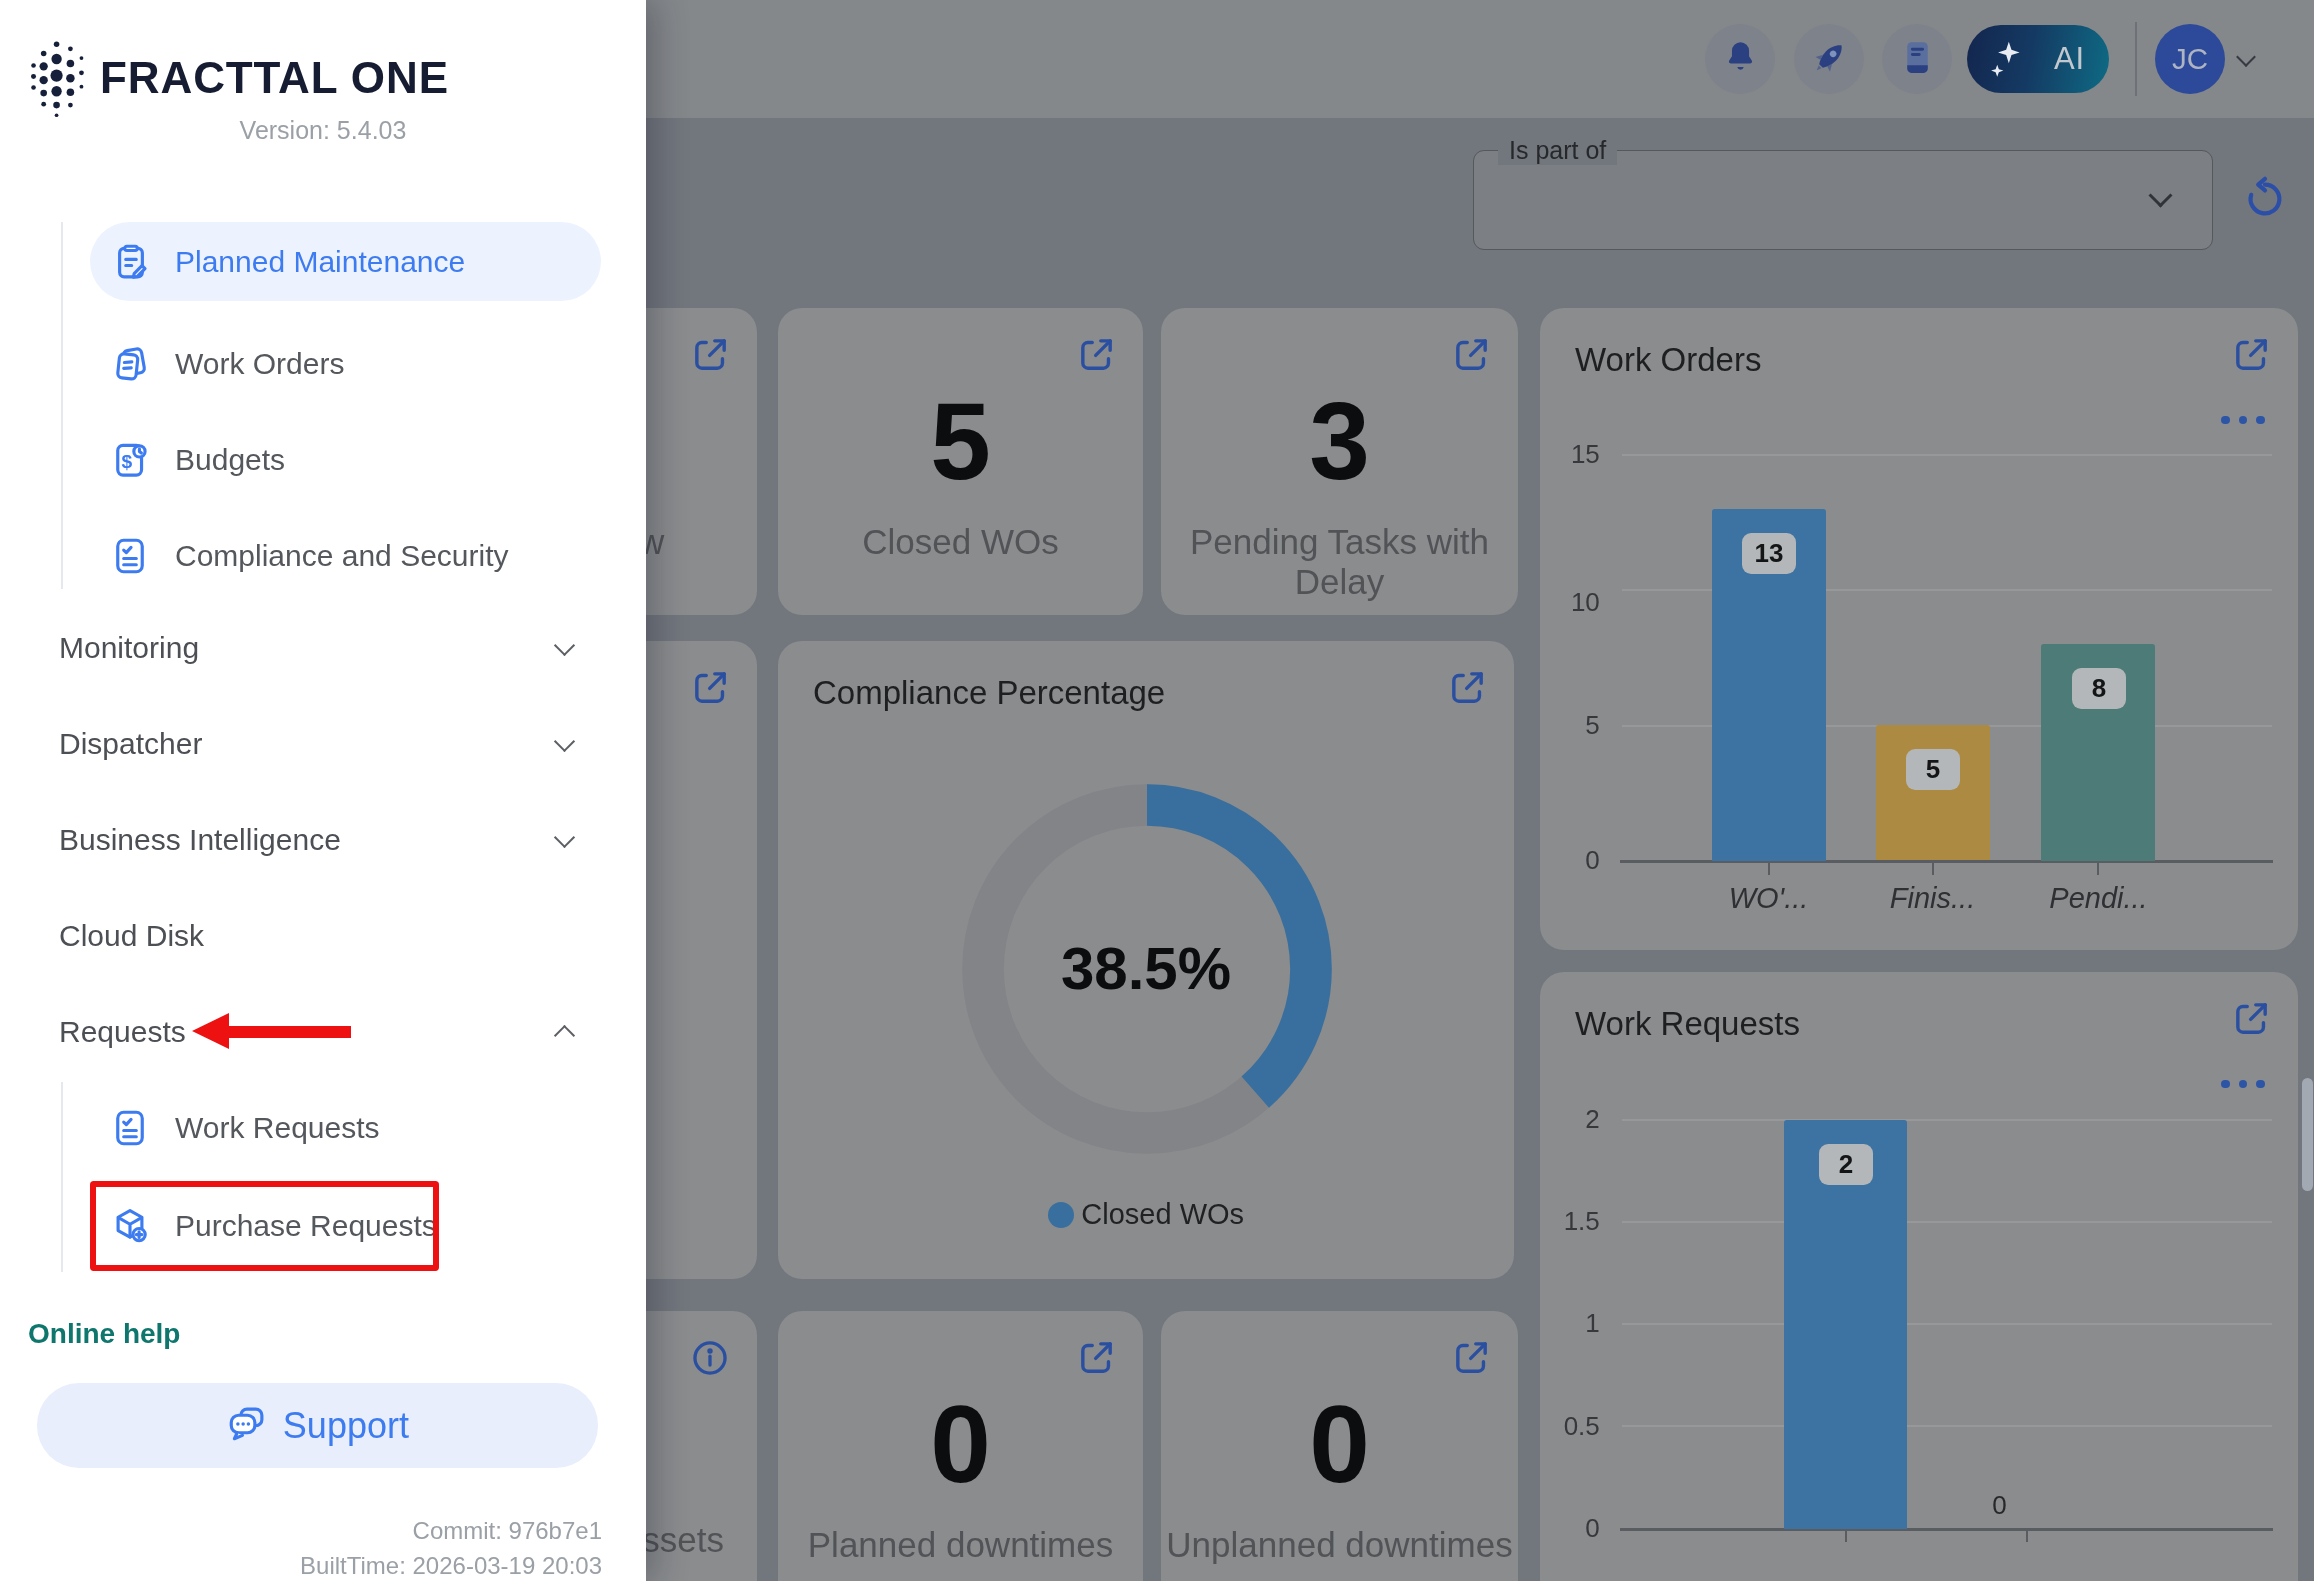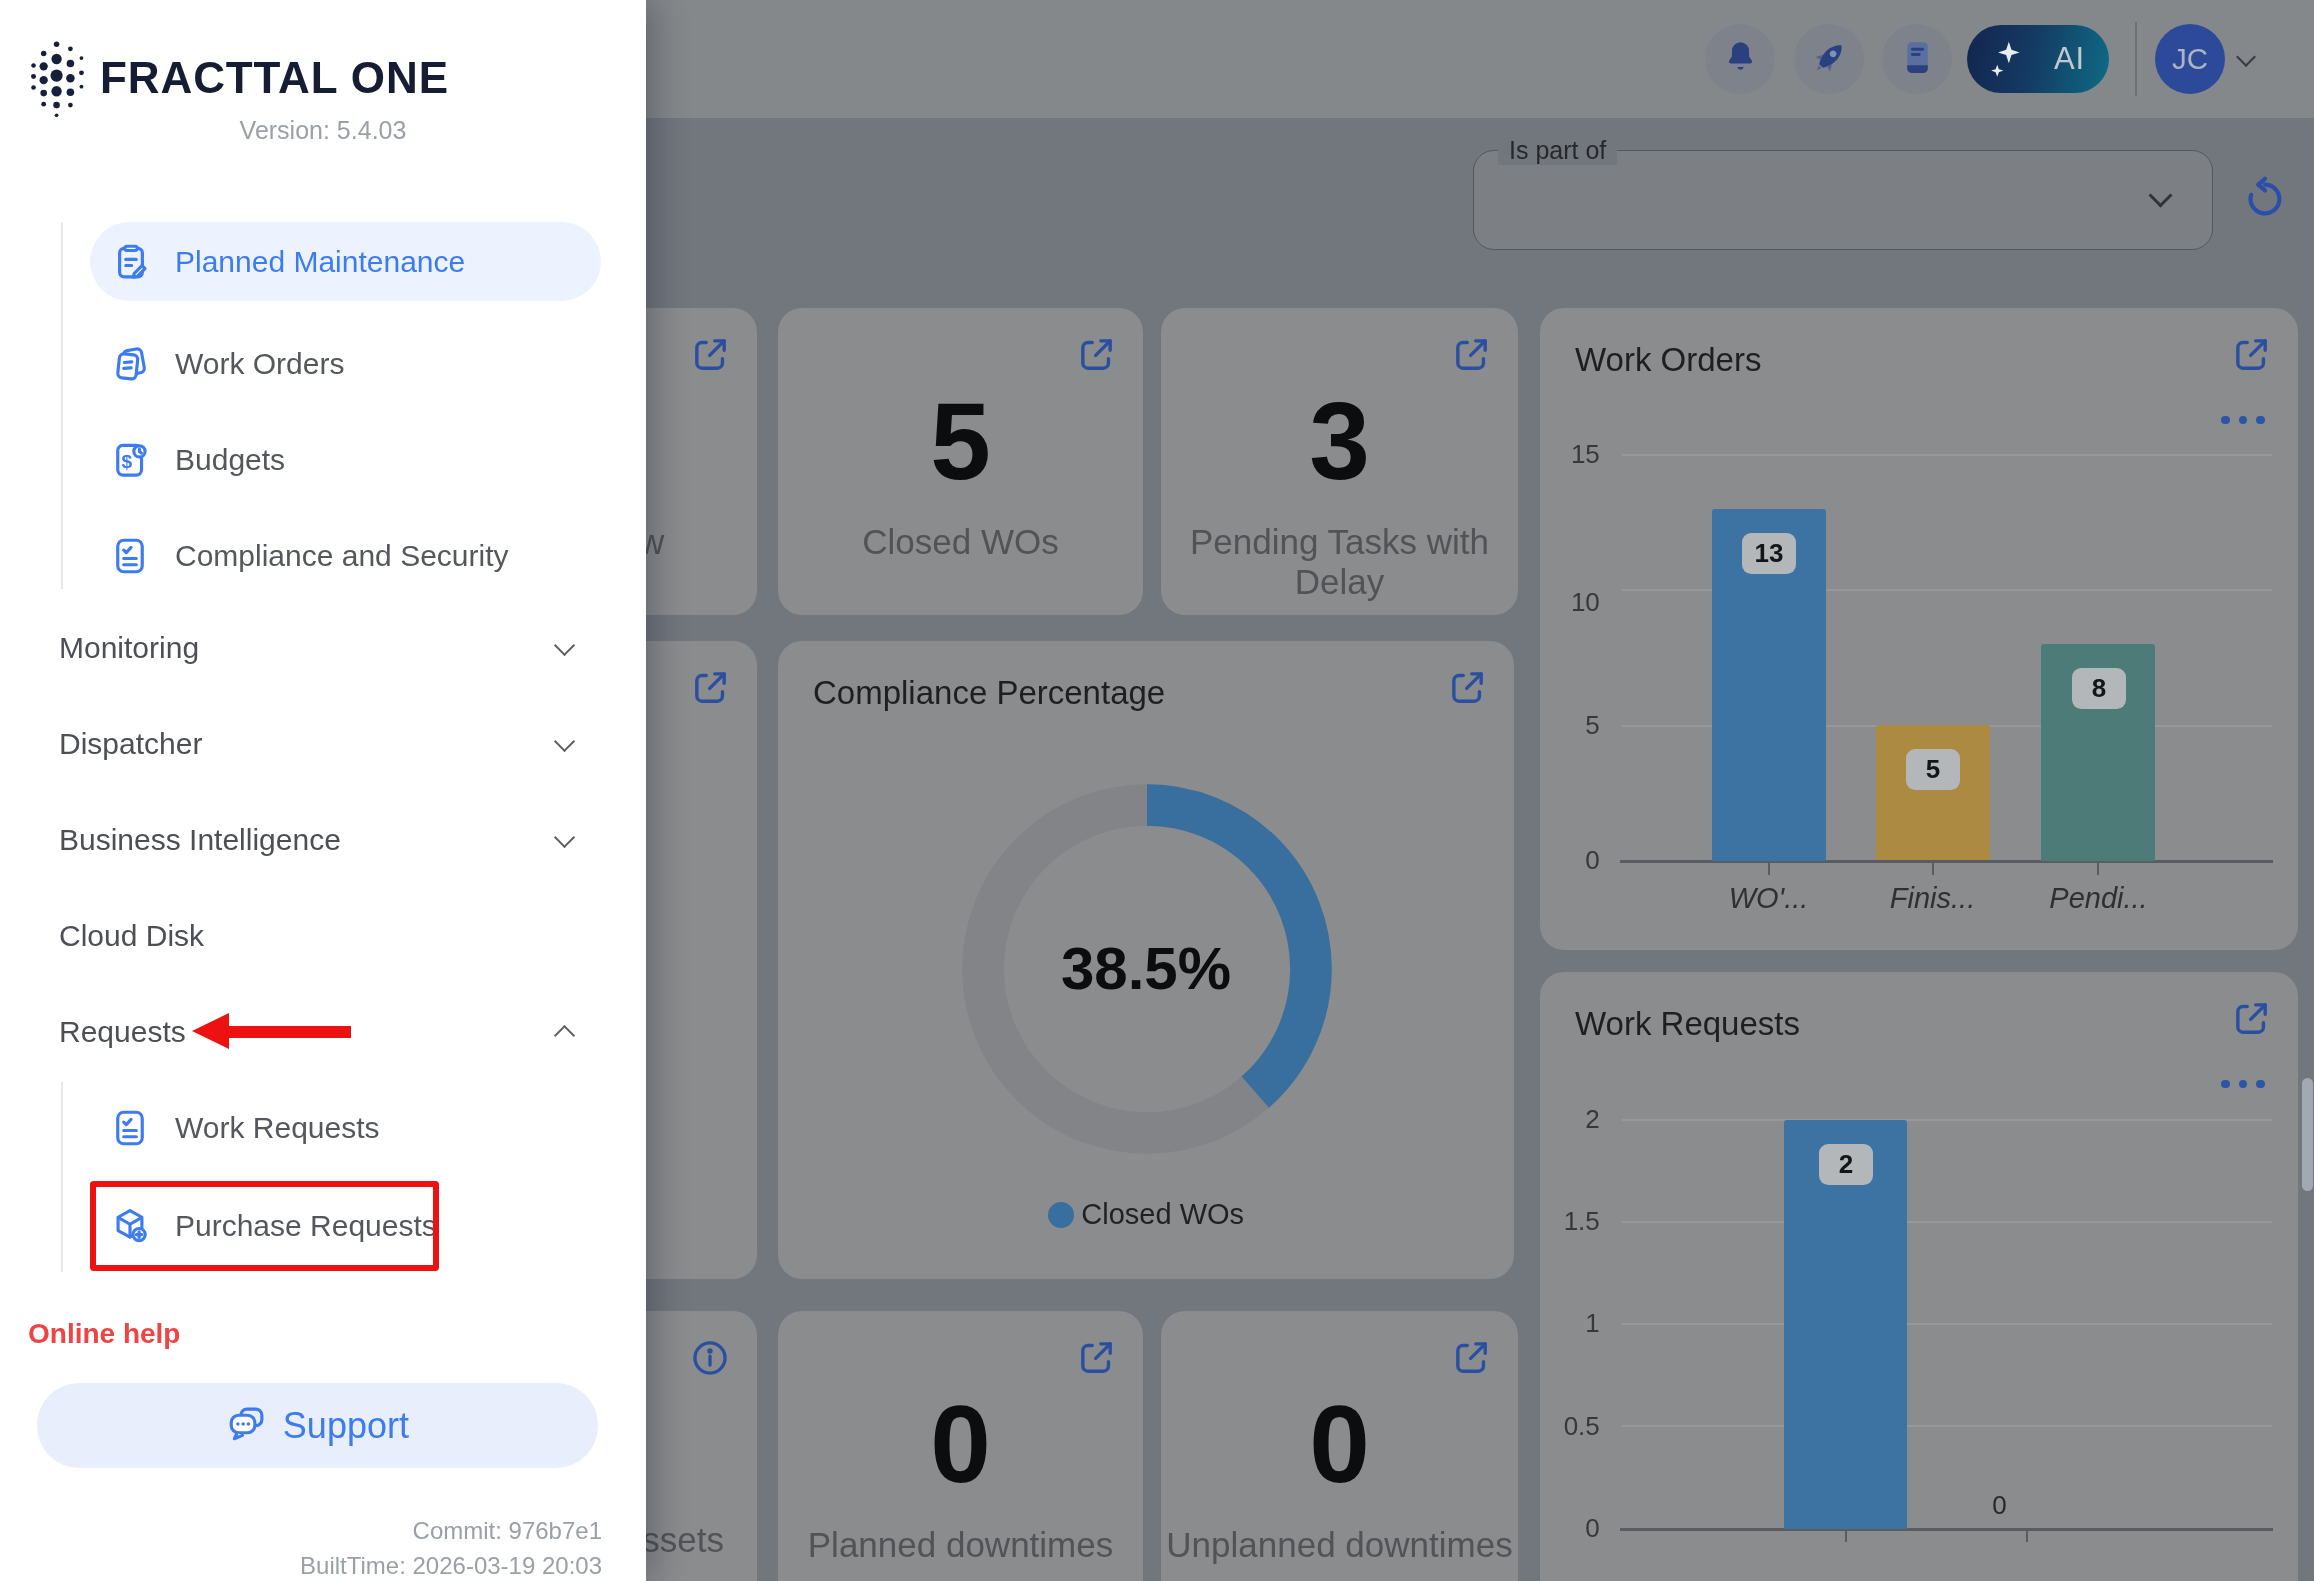--- a/index.html
+++ b/index.html
@@ -15,21 +15,21 @@
     background:linear-gradient(100deg,#13264e 0%,#143a63 45%,#0e6b84 100%);
     display:flex;align-items:center;justify-content:flex-end;padding-right:24px;box-sizing:border-box;cursor:pointer;text-align:right;}
   .ai-label{color:#c3c8cf;font-size:31px;letter-spacing:0.9px;}
   .topbar-divider{position:absolute;left:2135px;top:22px;width:1.8px;height:74px;background:#6e7178;}
   .avatar{position:absolute;left:2155px;top:24px;width:70px;height:70px;border-radius:50%;background:#2d4a9a;
     display:flex;align-items:center;justify-content:center;color:#aeb4c2;font-size:29.5px;font-weight:500;cursor:pointer;}
   .avatar-chevron{position:absolute;left:2237px;top:48px;width:20px;height:20px;cursor:pointer;}
   .avatar-chevron::before{content:"";position:absolute;left:1.8px;top:1.8px;width:12px;height:12px;border-right:2.8px solid #363a42;border-bottom:2.8px solid #363a42;transform:rotate(45deg);}
 
   
-  .select{position:absolute;left:1473px;top:150px;width:738px;height:98px;border:1.8px solid #55585c;border-radius:21px;background:#7c8085;cursor:pointer;}
+  .select{position:absolute;left:1473px;top:150px;width:738px;height:98px;border:1.8px solid #55585c;border-radius:11px;background:#7c8085;cursor:pointer;}
   .select-label{position:absolute;left:24px;top:-14.8px;padding:0 11px;background:#72767d;color:#26282b;font-size:25px;}
   .select-chevron{position:absolute;right:39px;top:33px;width:24px;height:24px;}
   .select-chevron::before{content:"";position:absolute;left:2.8px;top:2.8px;width:14px;height:14px;border-right:3.2px solid #303338;border-bottom:3.2px solid #303338;transform:rotate(45deg);}
   .refresh-btn{position:absolute;left:2241px;top:175px;width:48px;height:48px;cursor:pointer;}
 
   
   .card{position:absolute;background:#8a8c8e;border-radius:24px;}
   .card-ext{position:absolute;top:26px;right:26px;width:41px;height:41px;cursor:pointer;}
   .card-title{position:absolute;left:35px;top:33px;font-size:33px;color:#1d1f21;}
   .dots-menu{position:absolute;top:103px;right:31px;width:48px;height:18.5px;cursor:pointer;display:flex;gap:9.2px;align-items:center;justify-content:center;}
@@ -66,21 +66,21 @@
   .mi .lbl{position:absolute;left:175px;font-size:30px;color:#54575c;}
   .mi.active-pill{left:90px;width:511px;height:79px;border-radius:40px;background:#edf3fe;}
   .mi.active-pill .ico{left:20px;}
   .mi.active-pill .lbl{left:85px;color:#3d7bf0;}
   .sec{position:absolute;left:0;width:646px;height:96px;display:flex;align-items:center;cursor:pointer;}
   .sec .lbl{position:absolute;left:59px;font-size:30px;color:#4c4f54;}
   .chev{position:absolute;left:554px;width:22px;height:22px;}
   .chev::before{content:"";position:absolute;left:2.8px;width:13px;height:13px;border-right:2.8px solid #5c5f64;border-bottom:2.8px solid #5c5f64;}
   .chev.down::before{top:0.9px;transform:rotate(45deg);}
   .chev.up::before{top:7.4px;transform:rotate(-135deg);}
-  .online-help{position:absolute;left:28px;top:1318px;font-size:28px;font-weight:600;color:#ef4444;}
+  .online-help{position:absolute;left:28px;top:1318px;font-size:28px;font-weight:600;color:#0f766e;}
   .support{position:absolute;left:37px;top:1383px;width:561px;height:85px;border-radius:42px;background:#e8eefc;display:flex;align-items:center;justify-content:center;gap:14.8px;cursor:pointer;}
   .support .lbl{font-size:36px;color:#3d7bf0;}
   .footer-line{position:absolute;right:44px;text-align:right;font-size:24px;color:#9aa0a6;}
 
   
   .annot{position:absolute;z-index:30;}
   .arrow-shaft{position:absolute;left:227px;top:1026px;width:124px;height:12px;background:#ed1111;}
   .arrow-head{position:absolute;left:192px;top:1013px;width:0;height:0;border-top:18.5px solid transparent;border-bottom:18.5px solid transparent;border-right:37px solid #ed1111;}
   .annot-box{position:absolute;left:90px;top:1181px;width:337px;height:78px;border:6.5px solid #ed1111;border-radius:3.7px;}
 </style>

